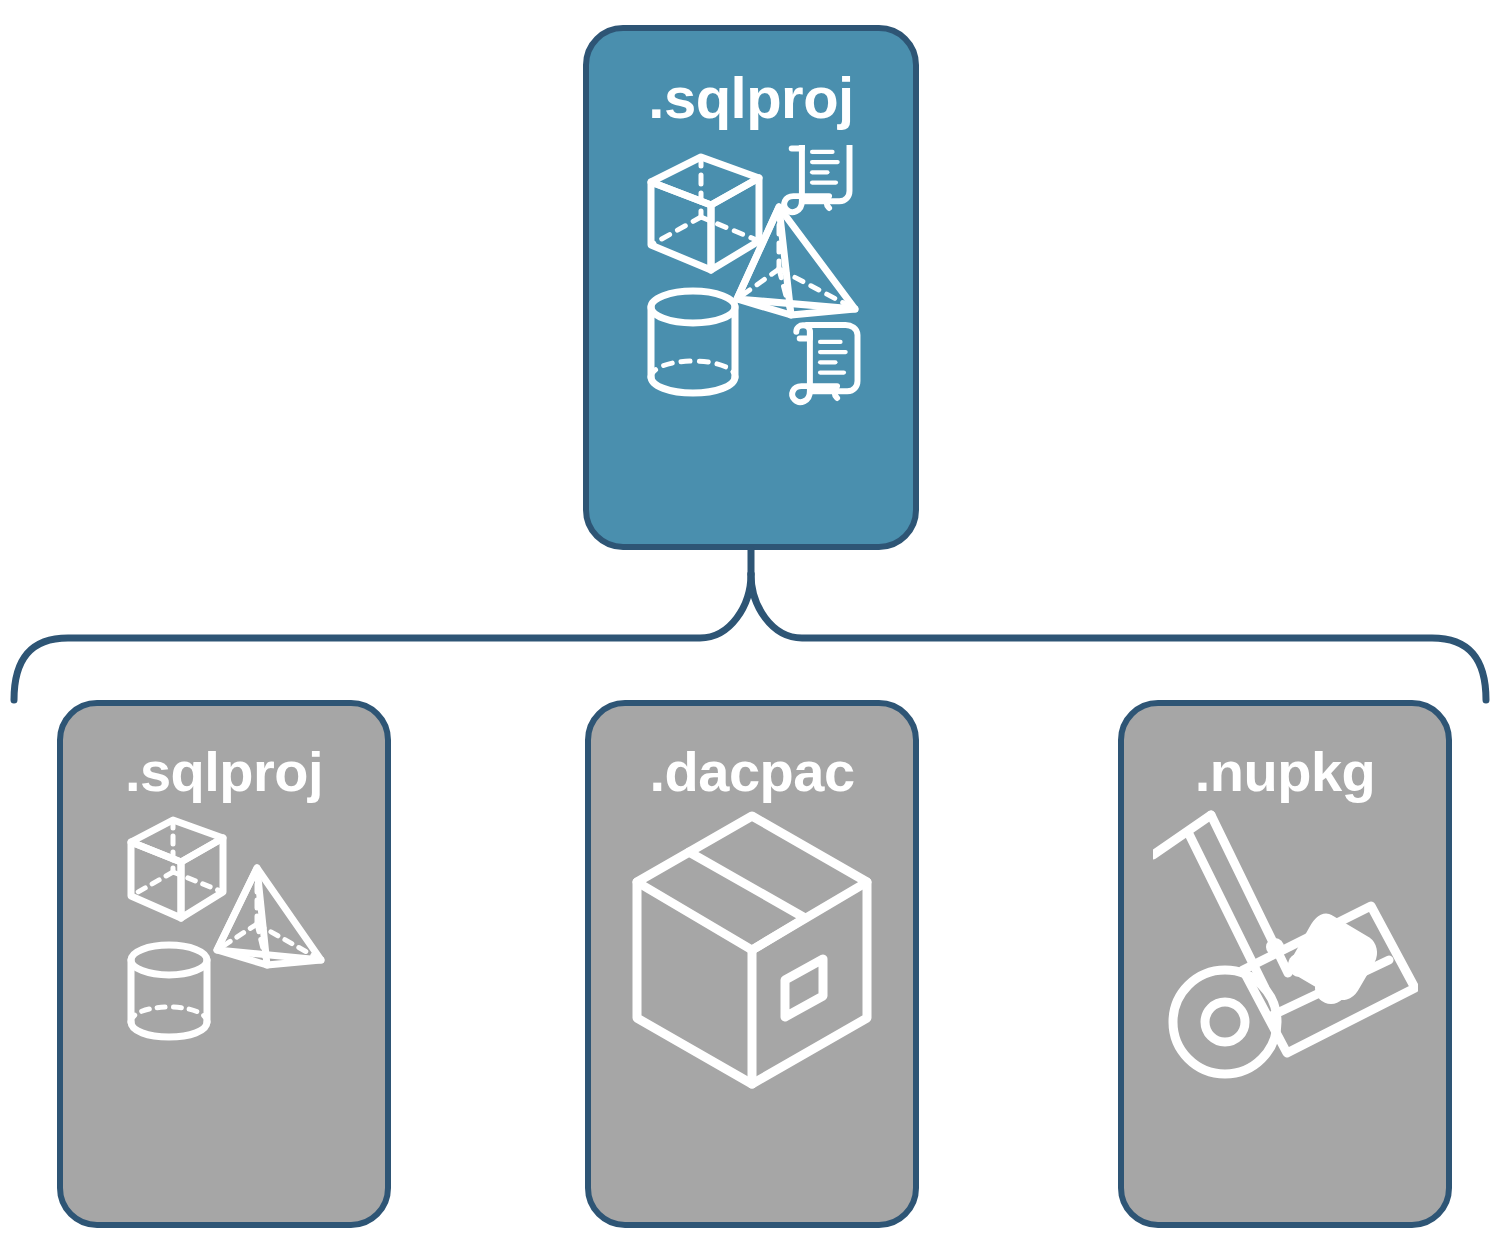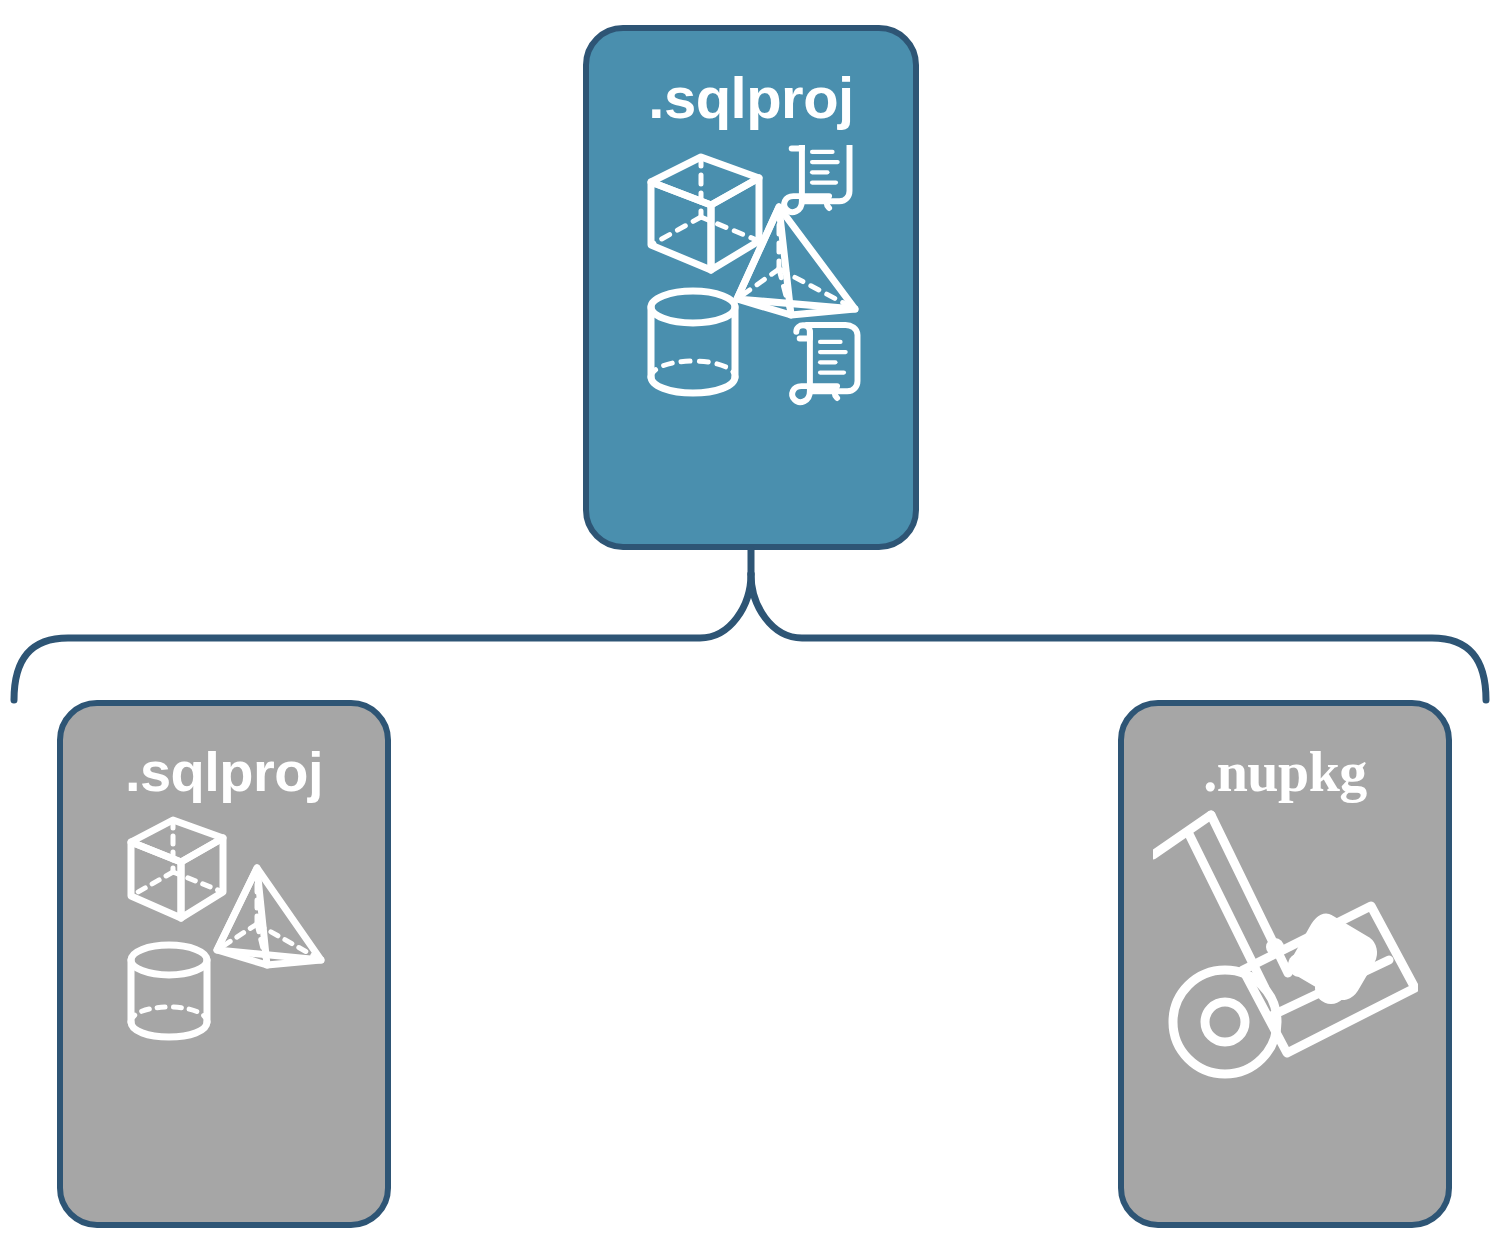--- a/index.html
+++ b/index.html
@@ -63,21 +63,21 @@
   }
 
   
   .card.bottom {
     top: 700px;
     width: 334px;
     height: 528px;
   }
   #card-sqlproj-ref  { left: 57px;   }
   #card-dacpac       { left: 585px;  }
-  #card-nupkg        { left: 1118px; font-family: Liberation Serif, serif; }
+  #card-nupkg        { left: 1118px; }
 
   .card.bottom .card-title {
     font-size: 56px;
     margin-top: 38px;
   }
   .card.bottom .card-icon {
     margin-top: 10px;
   }
 
   
@@ -196,20 +196,39 @@
       <g>
         <ellipse cx="52" cy="150" rx="38" ry="15"></ellipse>
         <path d="M14 150 L14 212"></path>
         <path d="M90 150 L90 212"></path>
         <path d="M14 212 C14 221, 31 227, 52 227 C73 227, 90 221, 90 212"></path>
         <path d="M14 212 C14 203, 31 197, 52 197 C73 197, 90 203, 90 212" stroke-dasharray="8 8" stroke-width="5"></path>
       </g>
     </svg>
   </div>
 
+  <div class="card secondary bottom" id="card-dacpac">
+    <div class="card-title">.dacpac</div>
+
+    <svg class="card-icon" width="250" height="280" viewBox="0 0 250 280" fill="none" stroke="#ffffff" stroke-width="9" stroke-linecap="round" stroke-linejoin="round">
+      <g>
+
+        <path d="M125 6 L240 72 L240 208 L125 274 L10 208 L10 72 Z"></path>
+
+        <path d="M125 140 L125 274"></path>
+
+        <path d="M10 72 L125 140 L240 72"></path>
+
+        <path d="M62 42 L178 108"></path>
+        <path d="M178 108 L125 140"></path>
+
+        <path d="M158 170 L196 149 L196 186 L158 207 Z"></path>
+      </g>
+    </svg>
+  </div>
 
   <div class="card secondary bottom" id="card-nupkg">
     <div class="card-title">.nupkg</div>
 
     <svg class="card-icon" width="265" height="280" viewBox="0 0 265 280" fill="none" stroke="#ffffff" stroke-width="9" stroke-linecap="round" stroke-linejoin="round">
       <g>
 
         <path d="M0 45 L58 5"></path>
 
         <path d="M35 22 L112 178"></path>

